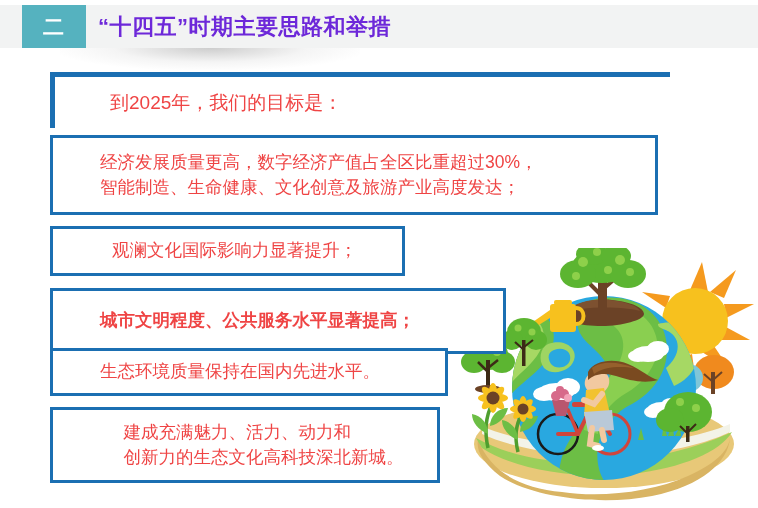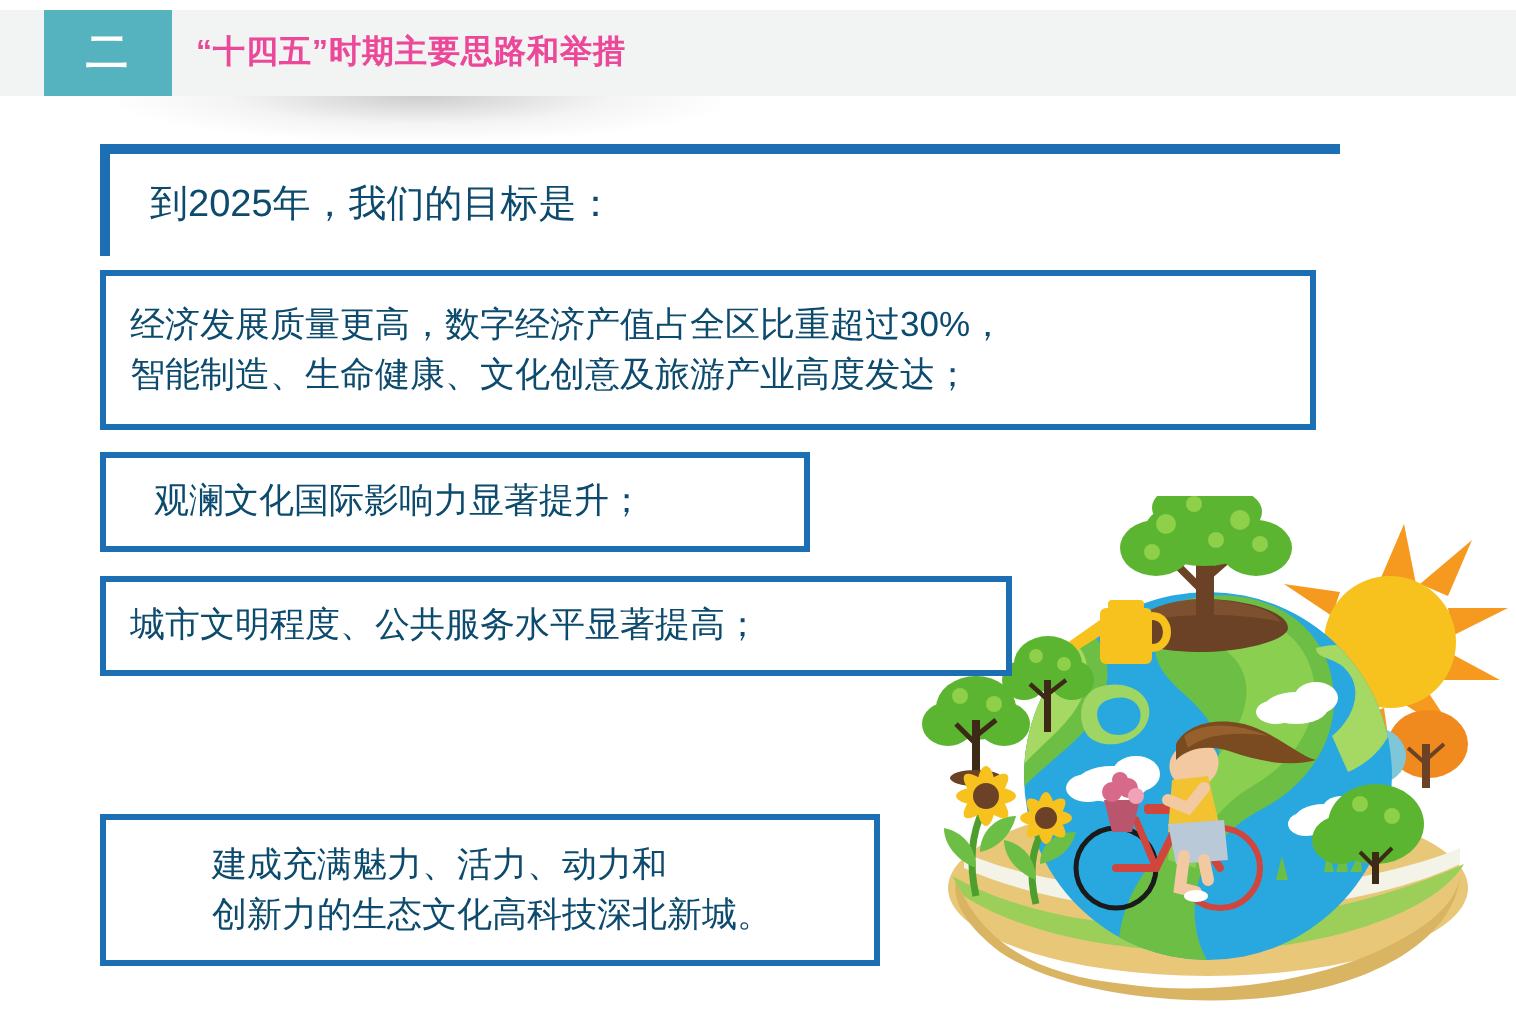--- a/index.html
+++ b/index.html
@@ -54,22 +54,22 @@
     line-height: 1;
     letter-spacing: 1px;
   }
   .header-title {
     position: absolute;
     left: 98px;
     top: 5px;
     height: 43px;
     display: flex;
     align-items: center;
-    color: #ec4899;
-    font-size: 16px;
+    color: #6d28d9;
+    font-size: 22px;
     font-weight: bold;
     letter-spacing: 0.5px;
     white-space: nowrap;
   }
 
   
   .illustration {
     position: absolute;
     left: 452px;
     top: 248px;
@@ -80,25 +80,26 @@
 
   
   .box {
     position: absolute;
     background: #ffffff;
     box-sizing: border-box;
     display: flex;
     align-items: center;
   }
   .box .txt {
-    color: #0c4a6e;
+    color: #ef4444;
     font-size: 17.5px;
     line-height: 1.45;
     white-space: pre-line;
     padding: 0 10px;
+    margin-left: 35px;
   }
 
   
   #box-title {
     left: 50px;
     top: 72px;
     width: 620px;
     height: 56px;
     border-top: 5px solid #1b6fb2;
     border-left: 5px solid #1b6fb2;
@@ -133,22 +134,23 @@
     width: 355px;
     height: 50px;
     border: 3px solid #1b6fb2;
   }
   #box-2 .txt { padding-left: 24px; }
 
   #box-3 {
     left: 50px;
     top: 288px;
     width: 456px;
-    height: 50px;
+    height: 66px;
     border: 3px solid #1b6fb2;
+    font-weight: bold;
   }
   #box-3 .txt { padding-left: 12px; }
 
   #box-4 {
     left: 50px;
     top: 348px;
     width: 398px;
     height: 48px;
     border: 3px solid #1b6fb2;
   }
@@ -382,19 +384,22 @@
   </div>
 
   <div class="box" id="box-2">
     <span class="txt">观澜文化国际影响力显著提升；</span>
   </div>
 
   <div class="box" id="box-3">
     <span class="txt">城市文明程度、公共服务水平显著提高；</span>
   </div>
 
+  <div class="box" id="box-4">
+    <span class="txt">生态环境质量保持在国内先进水平。</span>
+  </div>
 
   <div class="box" id="box-5">
     <span class="txt">建成充满魅力、活力、动力和
 创新力的生态文化高科技深北新城。</span>
   </div>
 
 </div>
 
 </body></html>

